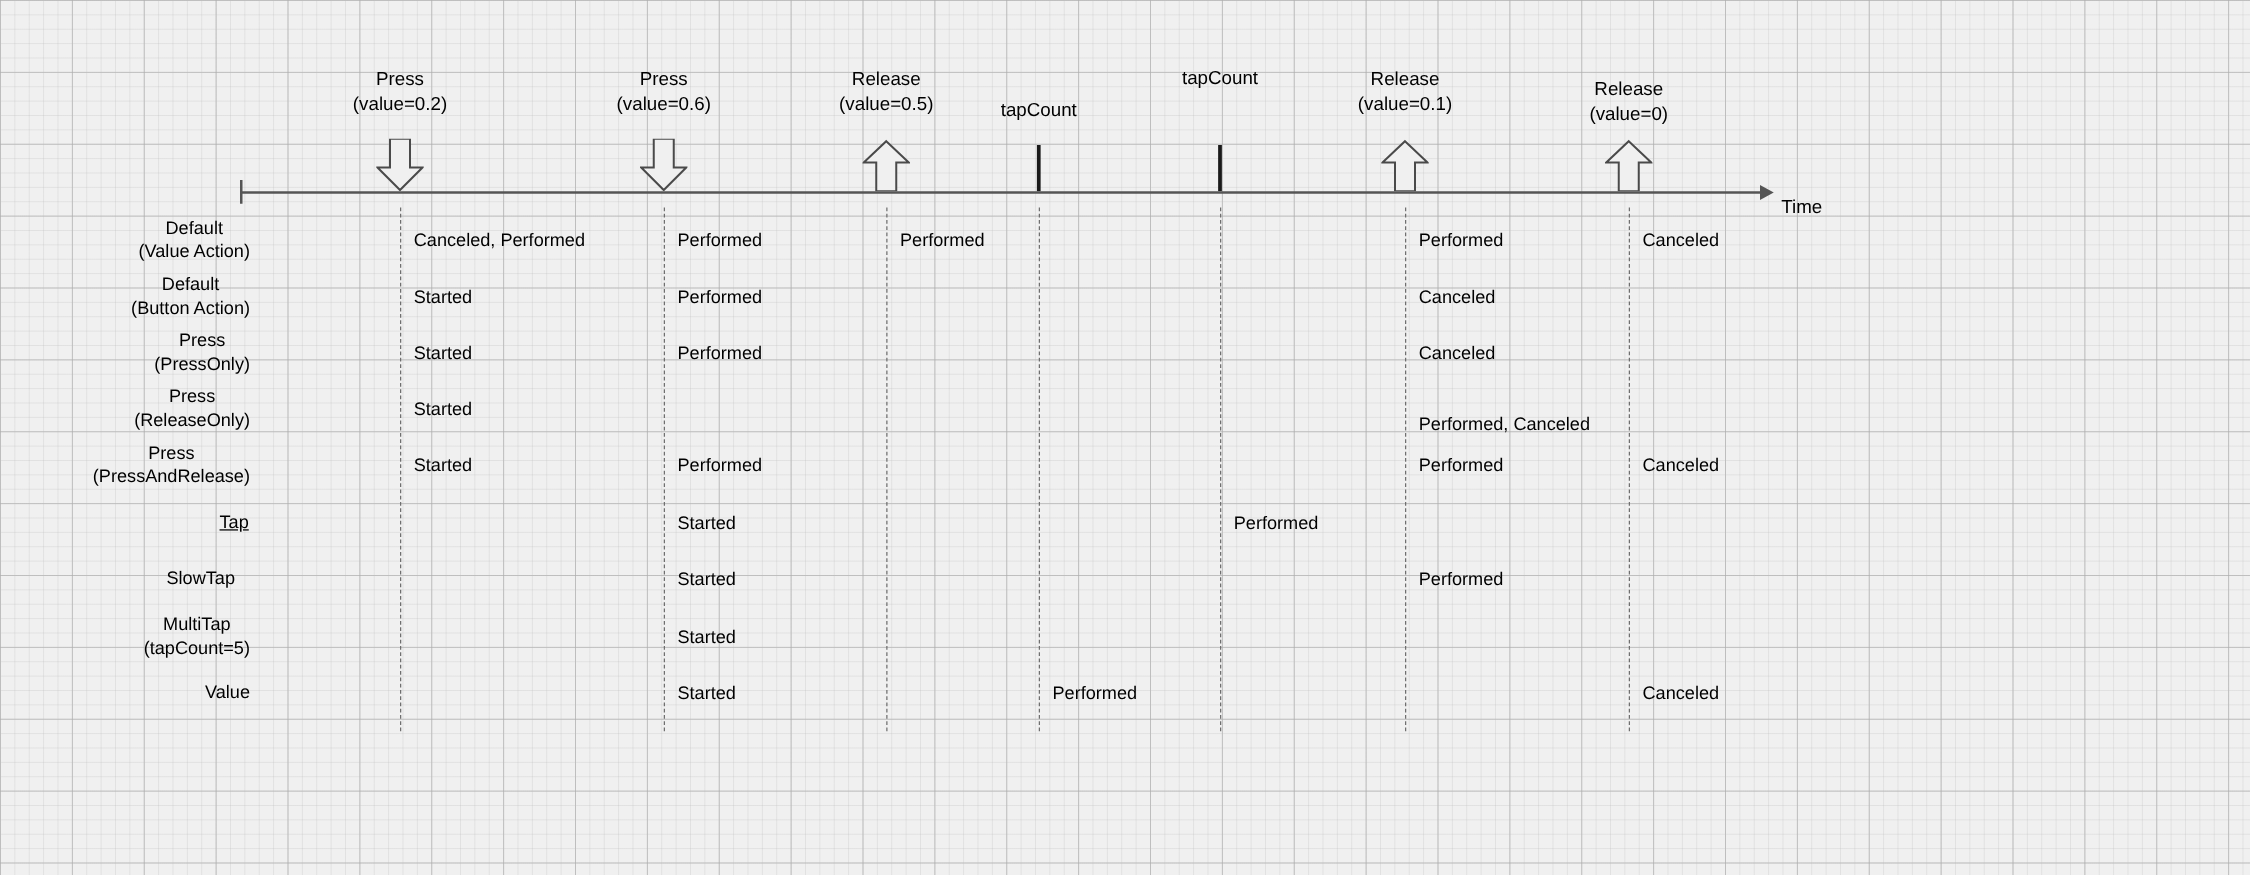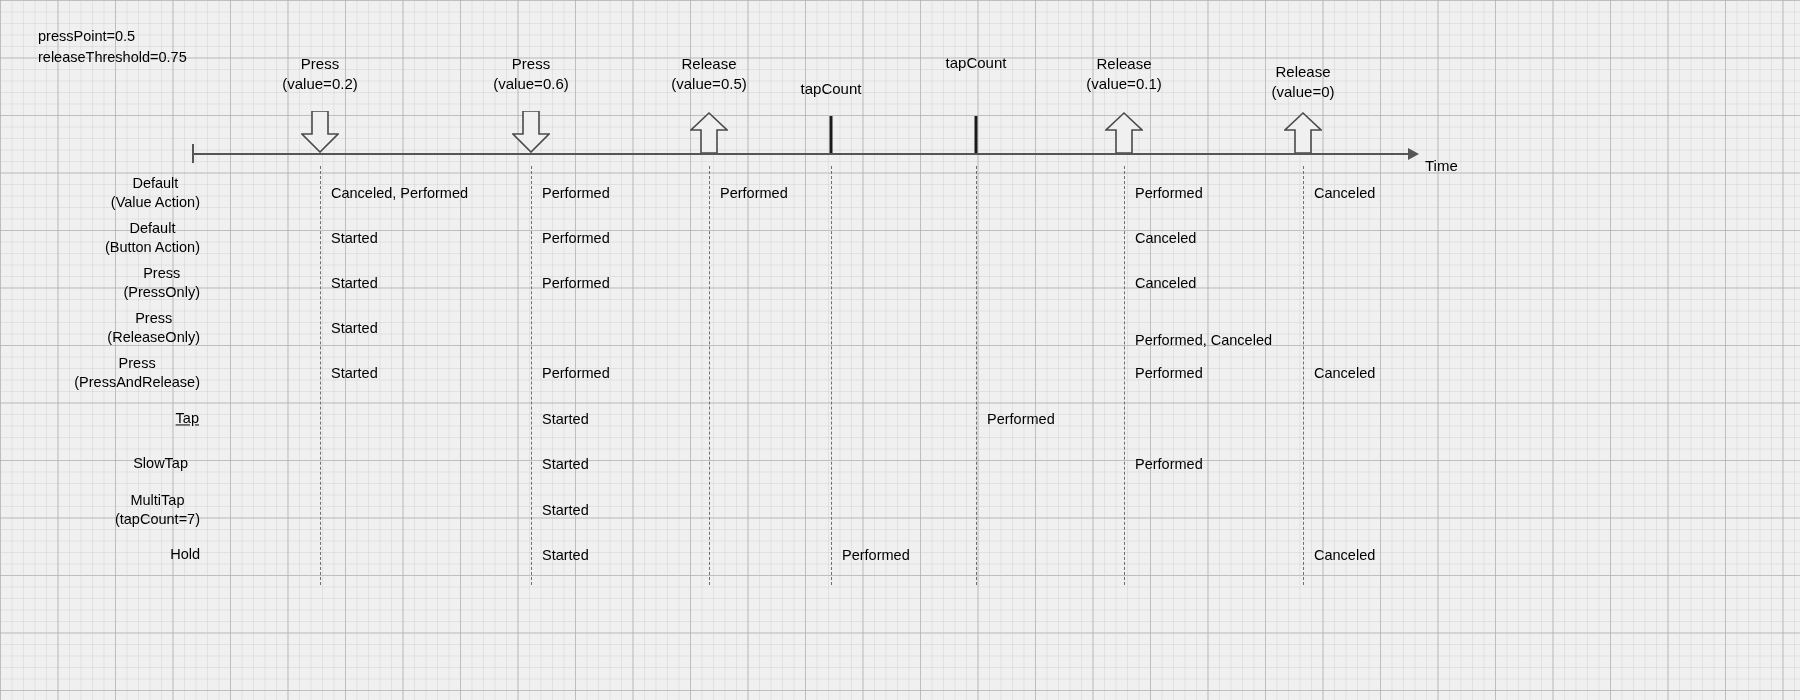--- a/index.html
+++ b/index.html
@@ -74,22 +74,20 @@
     transform:translateY(-50%);
     font-size:14.5px;color:#000;
     white-space:nowrap;
   }
 </style>
 </head>
 <body>
 
 <div id="root">
 
-  <div class="abs params">pressPoint=0.5
-releaseThreshold=0.75</div>
 
   <div id="event-labels">
       <div class="ev-label" style="left: 320px; top: 54px;">Press
 (value=0.2)</div>
       <div class="ev-label" style="left: 531px; top: 54px;">Press
 (value=0.6)</div>
       <div class="ev-label" style="left: 709px; top: 54px;">Release
 (value=0.5)</div>
       <div class="ev-label" style="left: 831px; top: 79px;">tapCount</div>
       <div class="ev-label" style="left: 976px; top: 53px;">tapCount</div>
@@ -141,22 +139,22 @@
 (Button Action)</div>
       <div class="row-label" style="left: 200px; top: 283px;">Press
 (PressOnly)</div>
       <div class="row-label" style="left: 200px; top: 328px;">Press
 (ReleaseOnly)</div>
       <div class="row-label" style="left: 200px; top: 373px;">Press
 (PressAndRelease)</div>
       <div class="row-label" style="left: 199px; top: 419px; text-decoration: underline;">Tap</div>
       <div class="row-label" style="left: 188px; top: 464px;">SlowTap</div>
       <div class="row-label" style="left: 200px; top: 510px;">MultiTap
-(tapCount=7)</div>
-      <div class="row-label" style="left: 200px; top: 555px;">Hold</div>
+(tapCount=5)</div>
+      <div class="row-label" style="left: 200px; top: 555px;">Value</div>
     </div>
   <div id="row-cells">
       <div class="cell" style="left: 331px; top: 193px;">Canceled, Performed</div>
       <div class="cell" style="left: 542px; top: 193px;">Performed</div>
       <div class="cell" style="left: 720px; top: 193px;">Performed</div>
       <div class="cell" style="left: 1135px; top: 193px;">Performed</div>
       <div class="cell" style="left: 1314px; top: 193px;">Canceled</div>
       <div class="cell" style="left: 331px; top: 238px;">Started</div>
       <div class="cell" style="left: 542px; top: 238px;">Performed</div>
       <div class="cell" style="left: 1135px; top: 238px;">Canceled</div>

